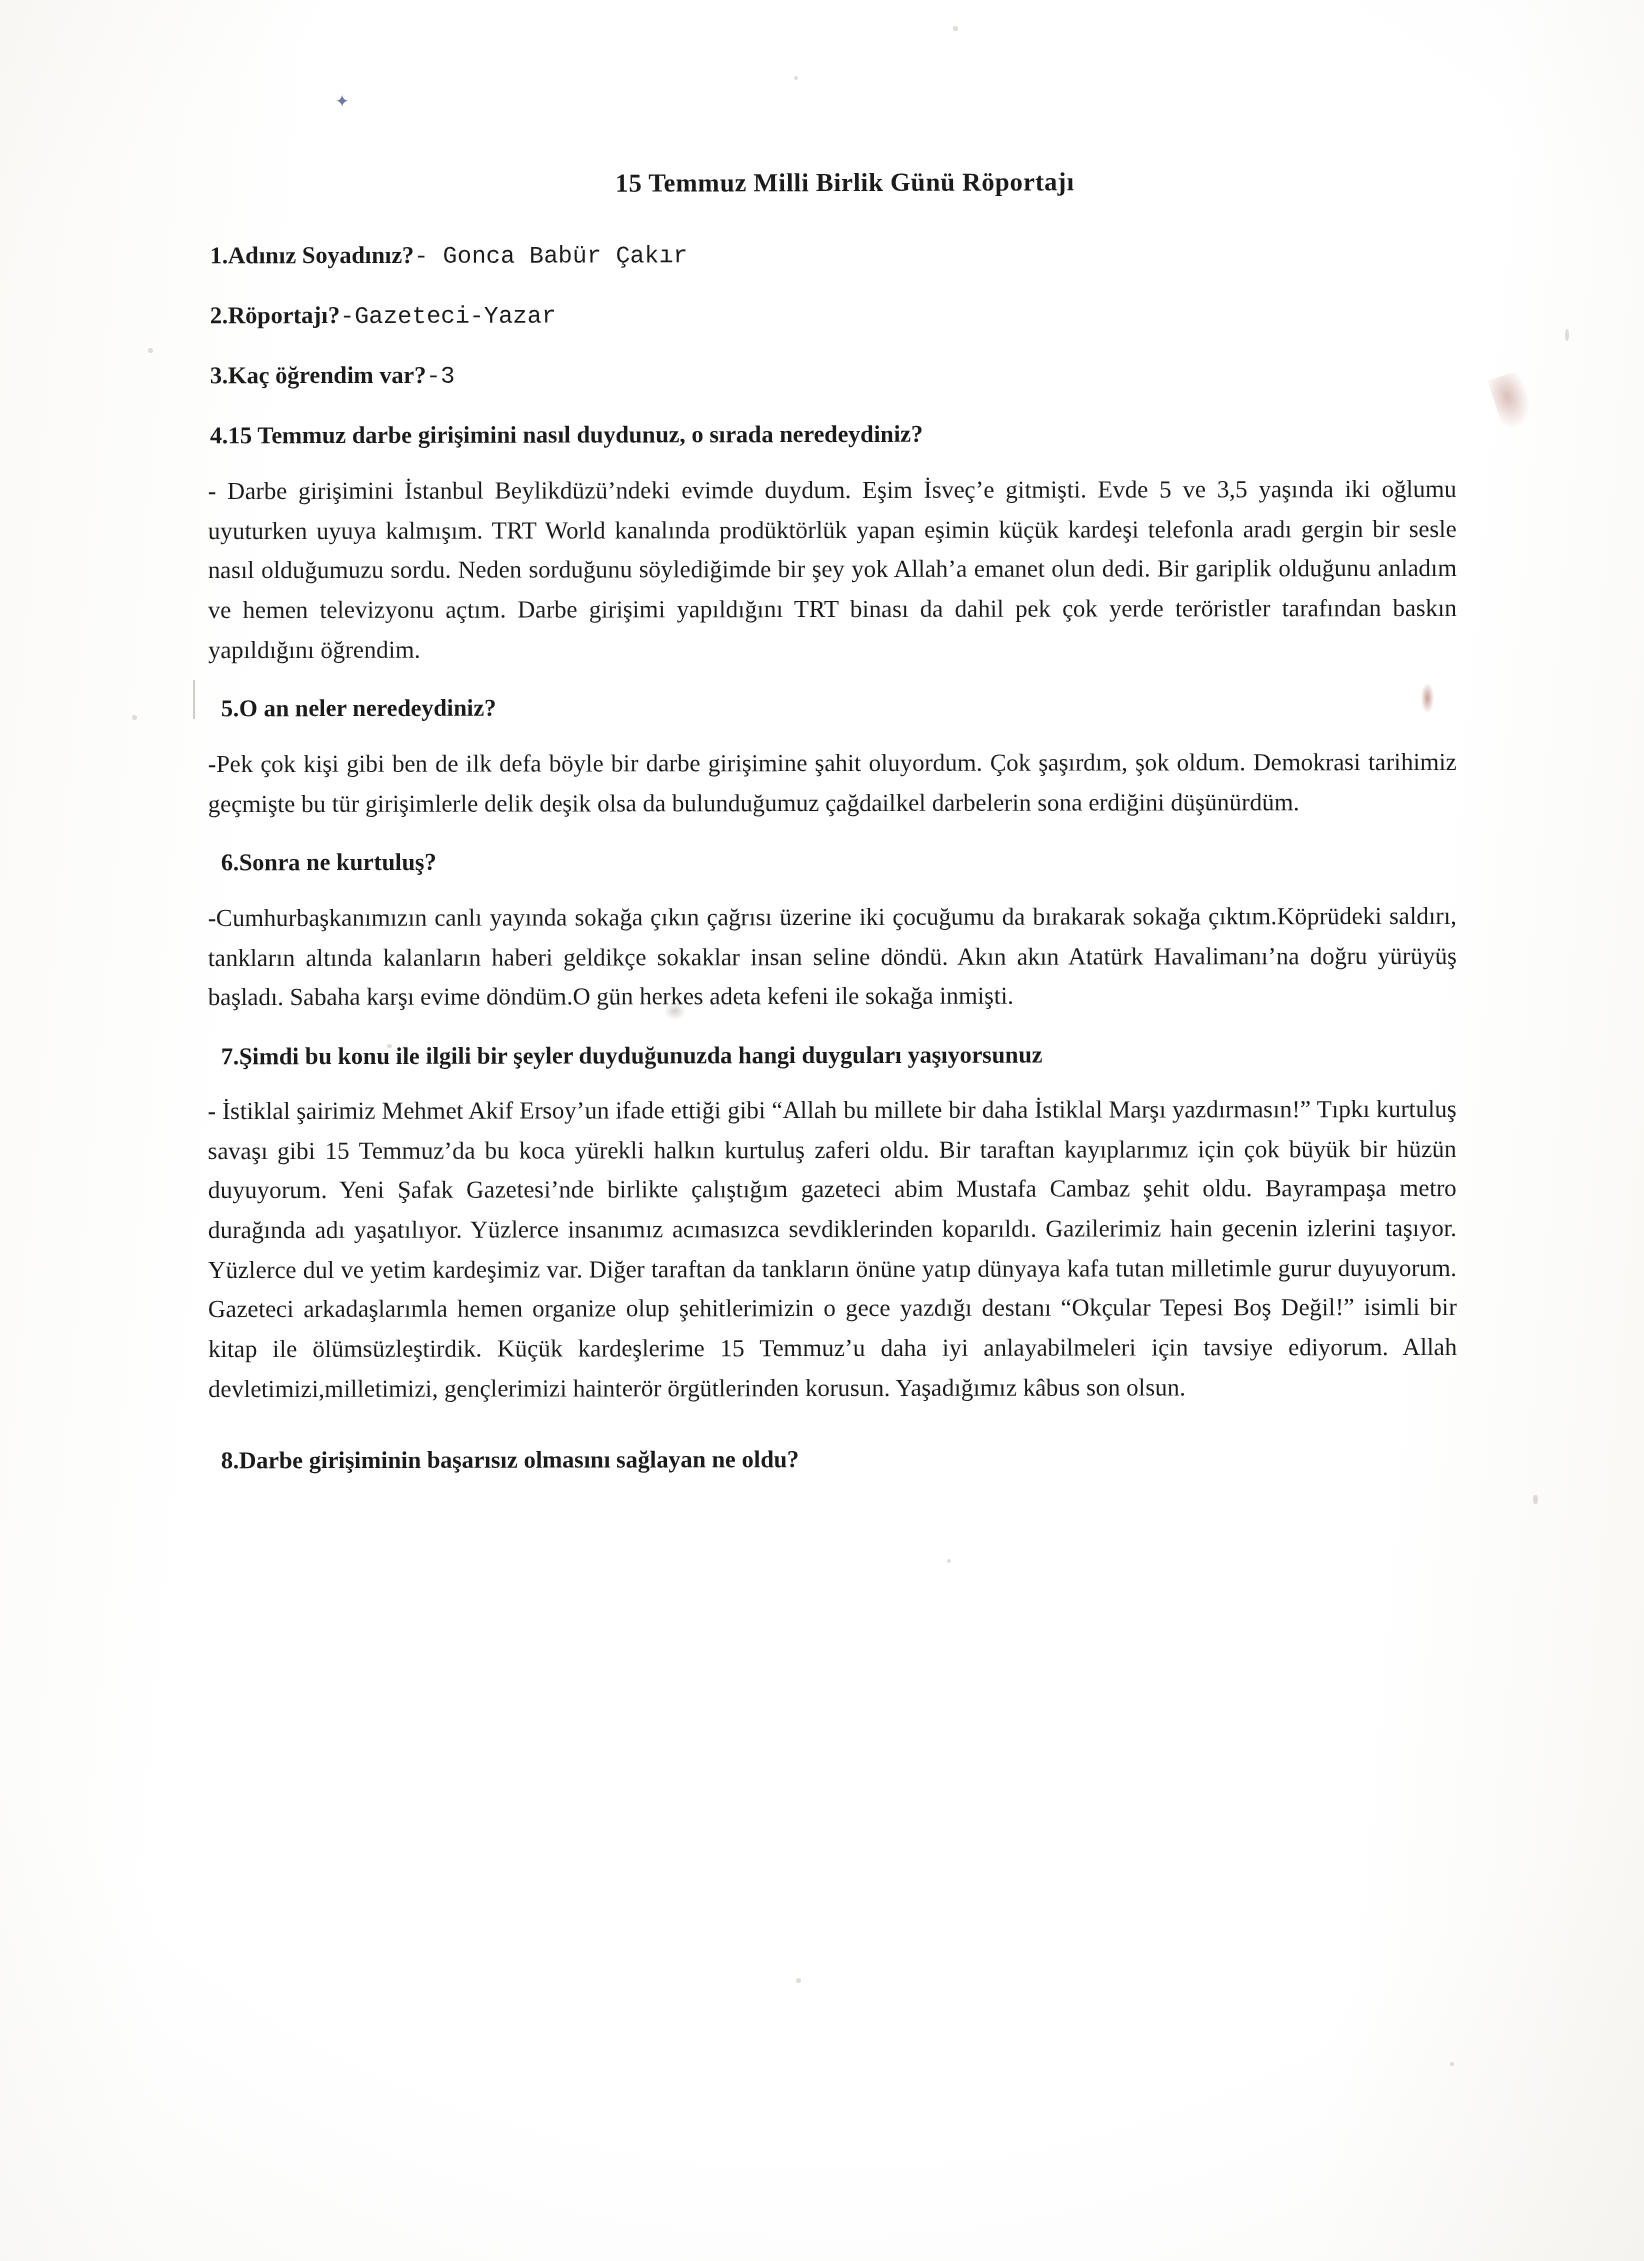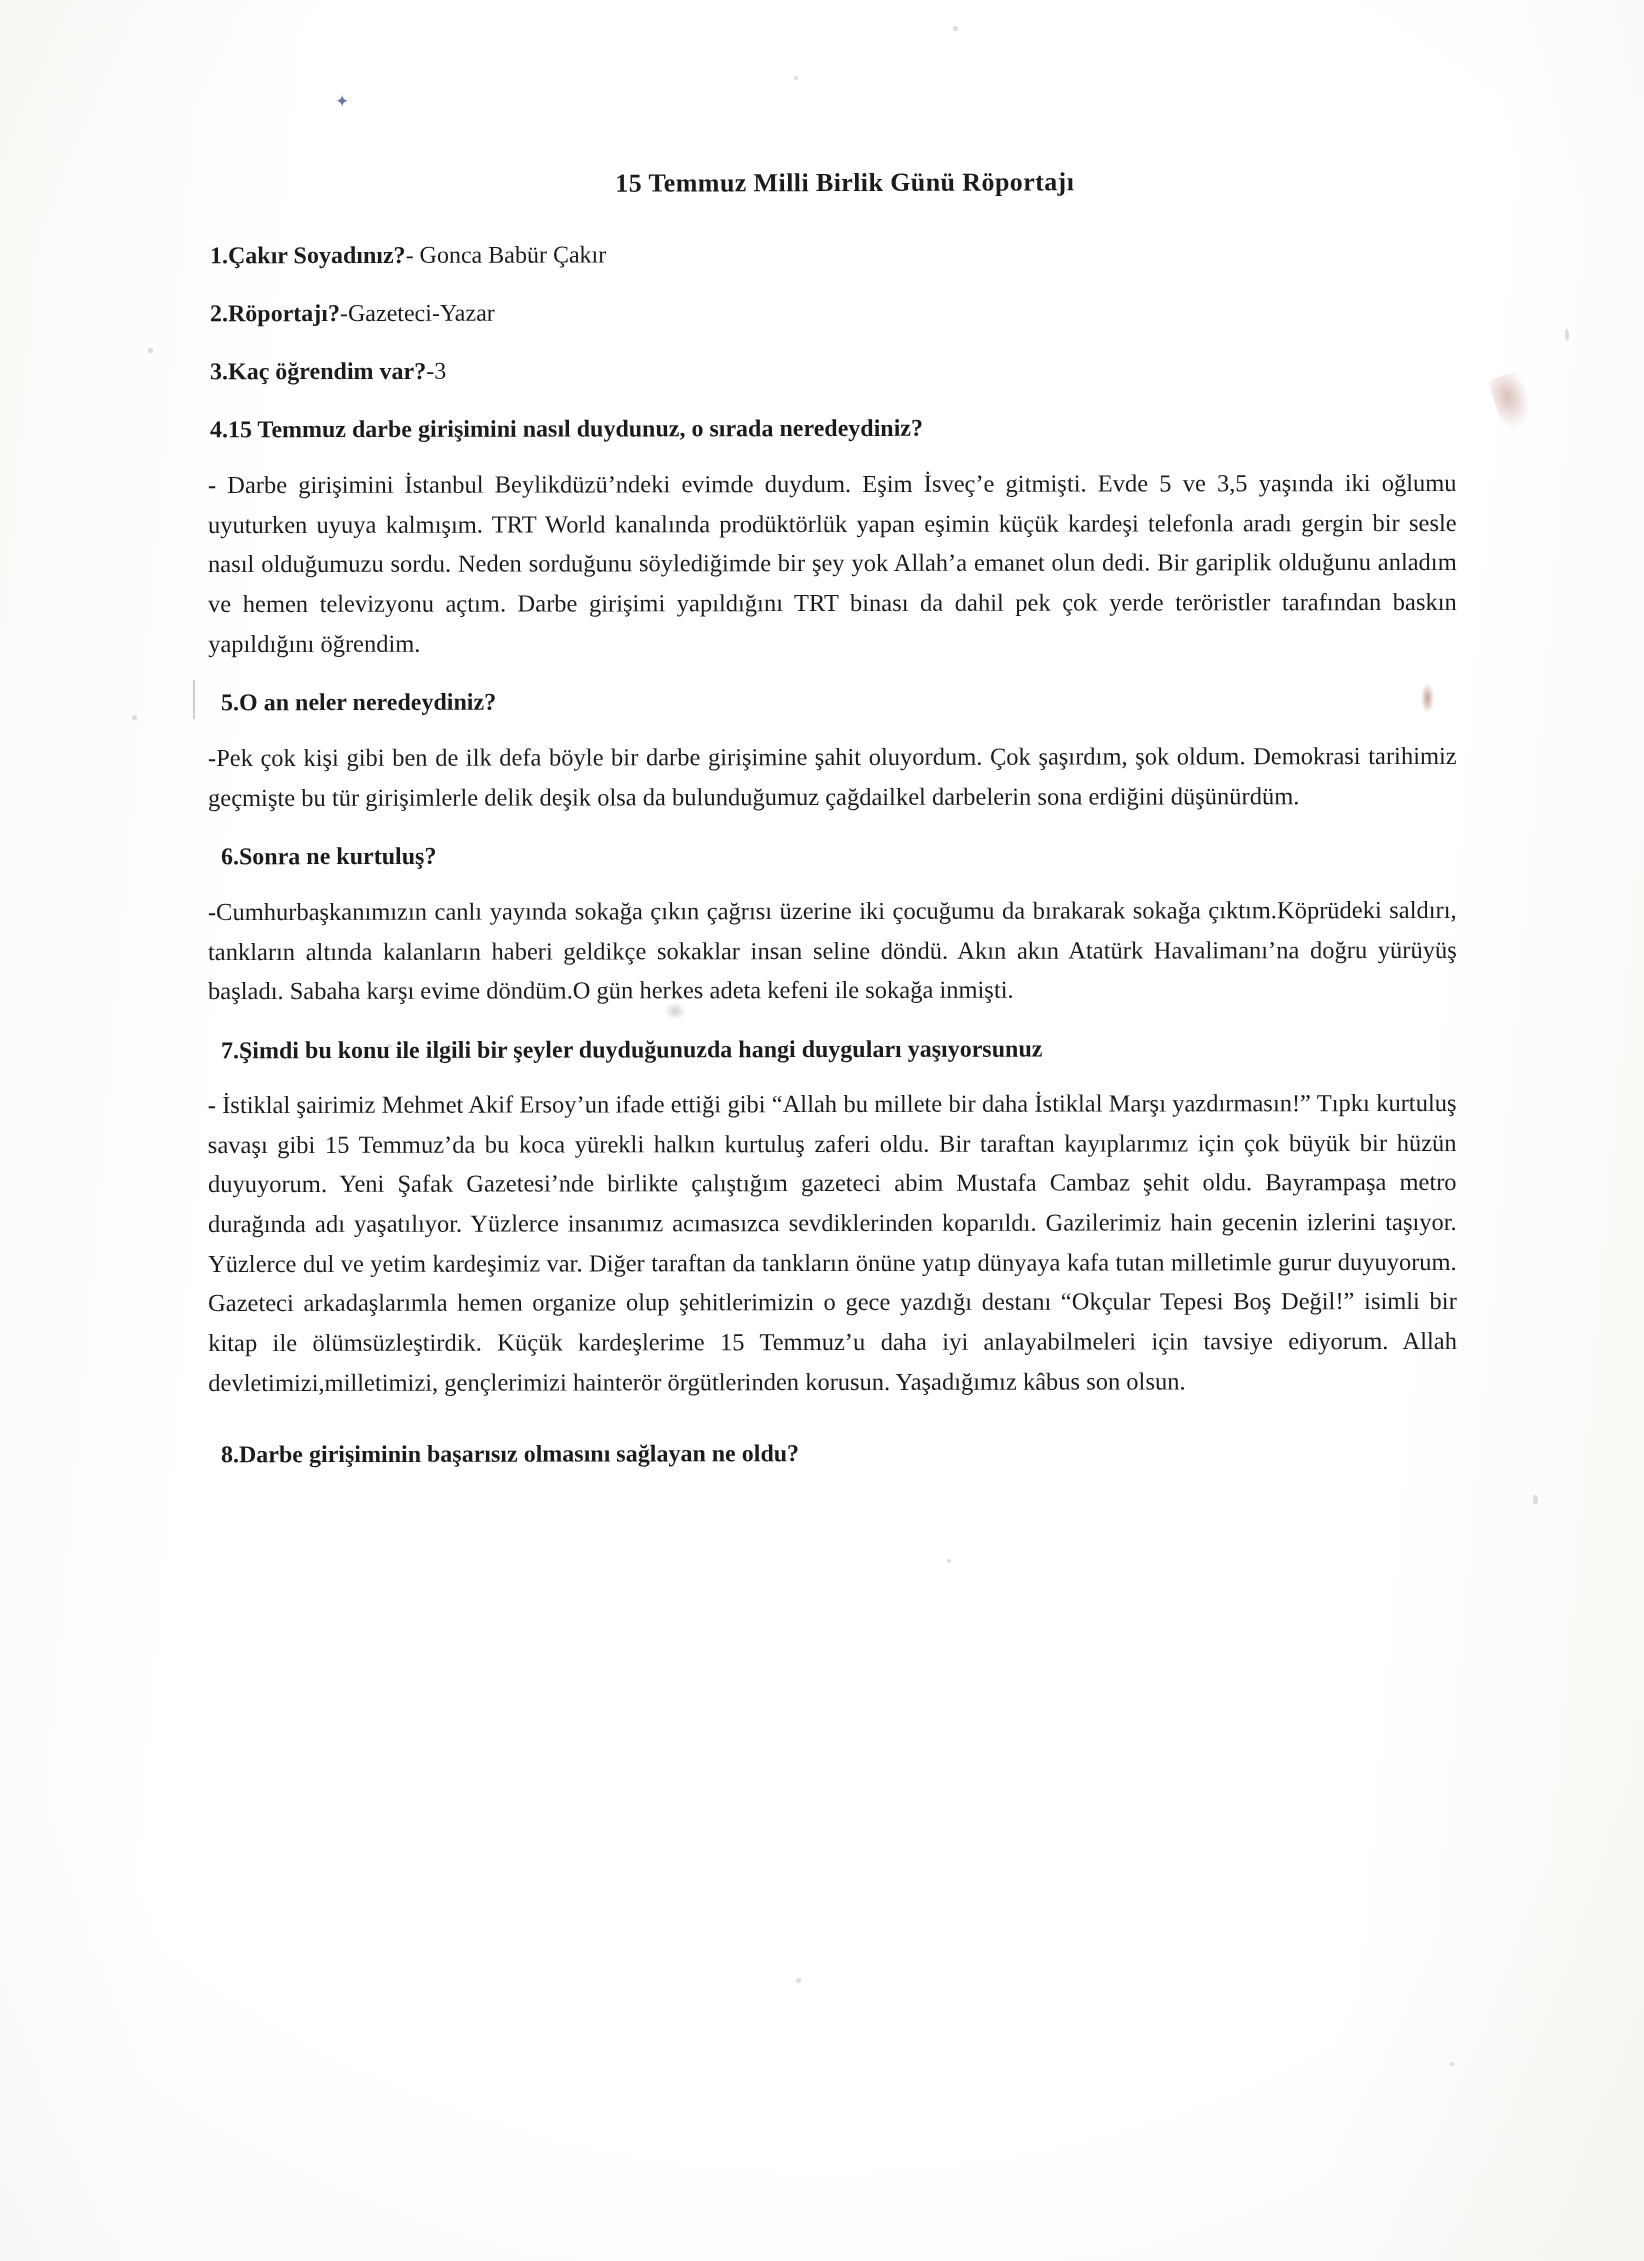--- a/index.html
+++ b/index.html
@@ -47,20 +47,21 @@
     line-height: 1.34;
     margin: 0;
     padding: 0;
     transform: rotate(-0.12deg);
   }
   .q-line .q {
     font-weight: bold;
   }
   .q-line .a-inline {
     font-weight: normal;
+    font-family: Liberation Mono, monospace;
   }
   .block-q {
     font-weight: bold;
     font-size: 24px;
     line-height: 1.34;
     margin: 0;
     transform: rotate(-0.12deg);
   }
   .answer {
     font-size: 24.5px;
@@ -159,21 +160,21 @@
   <div class="speck" style="left:947px; top:1559px;width:3.9px;  height:3.9px;"></div>
   <div class="speck" style="left:796px; top:1978px;width:5.2px;  height:5.2px;"></div>
   <div class="speck" style="left:1450px; top:2062px;width:3.9px;  height:3.9px;"></div>
 
   <div class="content">
 
     <h1 class="doc-title">15 Temmuz Milli Birlik Günü Röportajı</h1>
 
     <div class="sp-a"></div>
 
-    <p class="q-line indent-q"><span class="q">1.</span><span class="q">Çakır Soyadınız?</span><span class="a-inline">- Gonca Babür Çakır</span></p>
+    <p class="q-line indent-q"><span class="q">1.</span><span class="q">Adınız Soyadınız?</span><span class="a-inline">- Gonca Babür Çakır</span></p>
 
     <div class="sp-c"></div>
 
     <p class="q-line indent-q"><span class="q">2.</span><span class="q">Röportajı?</span><span class="a-inline">-Gazeteci-Yazar</span></p>
 
     <div class="sp-c"></div>
 
     <p class="q-line indent-q"><span class="q">3.</span><span class="q">Kaç öğrendim var?</span><span class="a-inline">-3</span></p>
 
     <div class="sp-c"></div>

